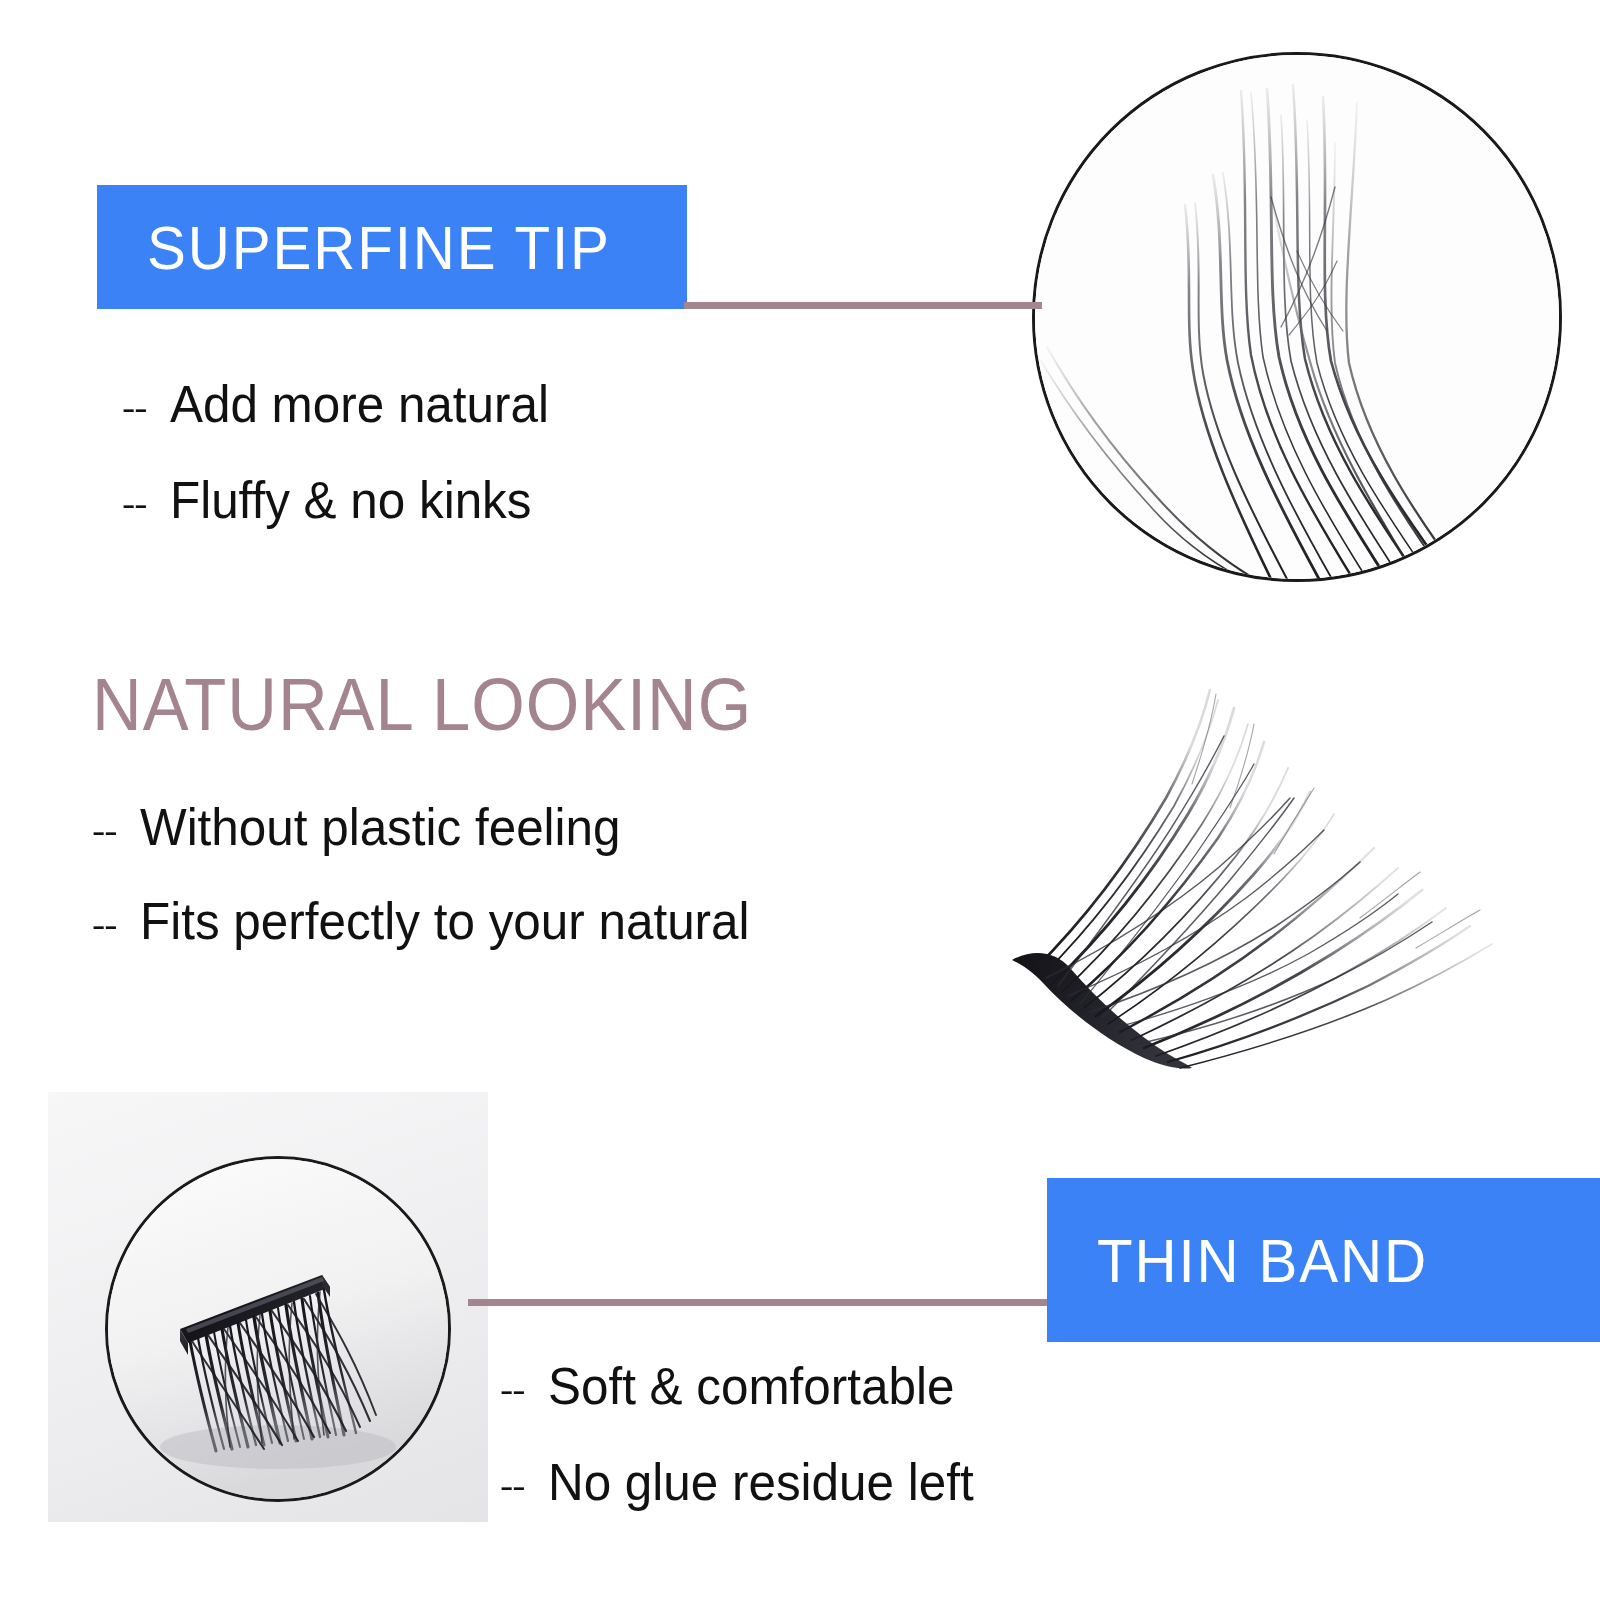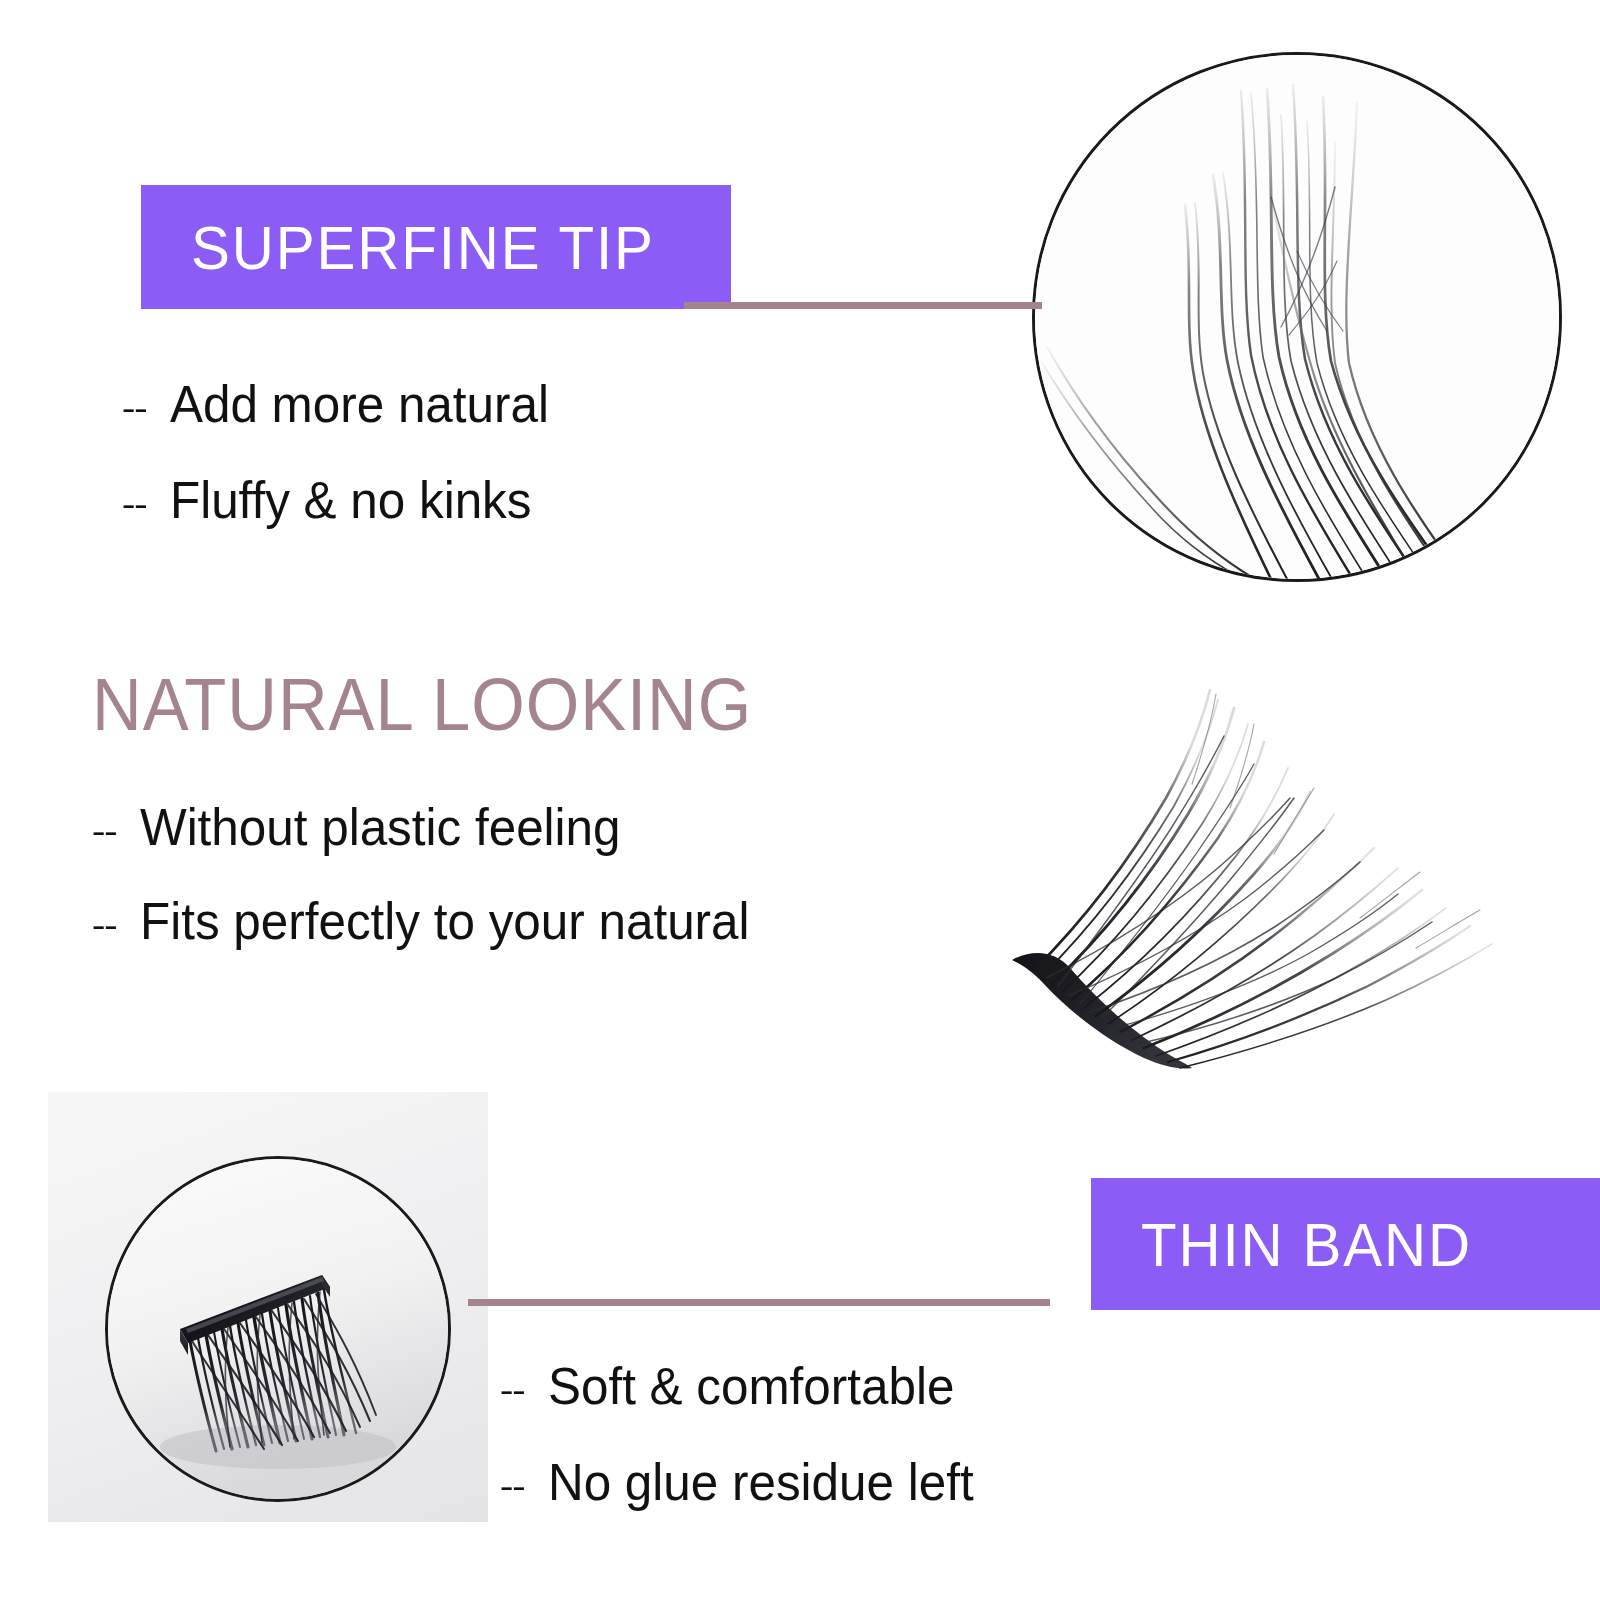--- a/index.html
+++ b/index.html
@@ -12,25 +12,24 @@
     width: 1600px;
     height: 1600px;
     background: #ffffff;
     overflow: hidden;
     font-family: "Liberation Sans", sans-serif;
   }
 
   
   .banner {
     position: absolute;
-    background: #8b5cf6;
+    background: #3b82f6;
     display: flex;
     align-items: center;
     box-sizing: border-box;
-    margin-left: 44px;
   }
   .banner-text {
     color: #ffffff;
     font-family: "Liberation Sans", sans-serif;
     font-weight: 400;
     letter-spacing: 2px;
     white-space: nowrap;
     transform: scaleX(0.94);
     transform-origin: left center;
   }
@@ -40,21 +39,21 @@
     width: 590px;
     height: 124px;
     padding-left: 50px;
   }
   #banner-superfine .banner-text { font-size: 62px; }
 
   #banner-thinband {
     left: 1047px;
     top: 1178px;
     width: 553px;
-    height: 132px;
+    height: 164px;
     padding-left: 50px;
   }
   #banner-thinband .banner-text { font-size: 62px; }
 
   
   .connector {
     position: absolute;
     background: #a3848f;
     height: 7px;
   }

